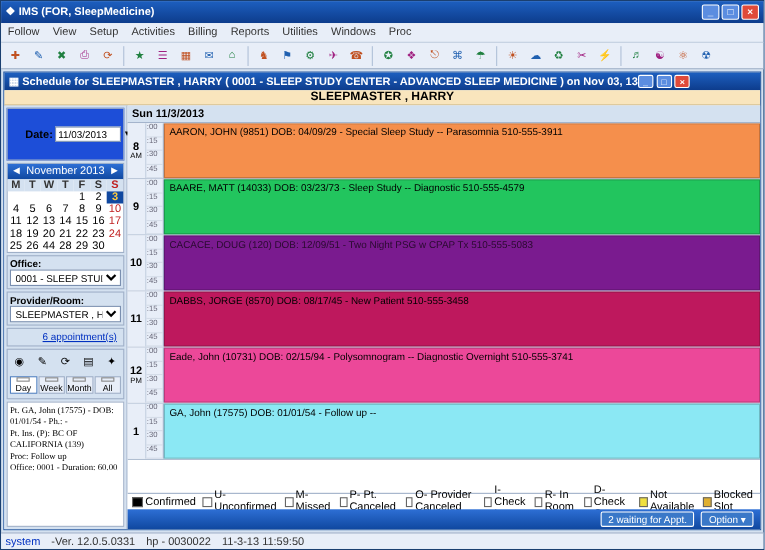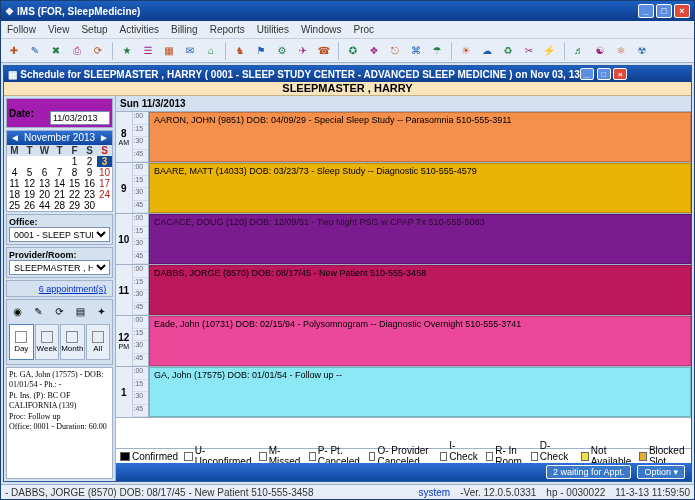--- a/index.html
+++ b/index.html
@@ -13,37 +13,37 @@
 .menubar span { cursor:default; }
 .toolbar { background:#e8eef8; height:25px; display:flex; align-items:center; gap:3px; padding:2px 4px; border-top:1px solid #c4d0e0; border-bottom:1px solid #9fb0c8;}
 .tbtn{ width:18px; height:18px; border:1px solid transparent; border-radius:2px; display:flex; align-items:center; justify-content:center;}
 .tsep{ width:1px; height:18px; background:#b0c0d8; margin:0 2px;}
 .subwin { margin:2px; border:1px solid #2a5ba0; display:flex; flex-direction:column; flex:1; min-height:0; }
 .subtitle { background: linear-gradient(to bottom, #1d5fbf, #0d3c8c); color:#fff; height:16px; display:flex; align-items:center; padding:0 4px; font-size:10px; font-weight:bold;}
 .subtitle .winctl span{width:14px;height:12px; font-size:8px;}
 .pthead { background:#f9e5bd; text-align:center; font-weight:bold; height:14px; font-size:11px; border-bottom:1px solid #c4b080;}
 .content { flex:1; display:flex; min-height:0; background:#d4e1f0;}
 .leftpane{ width:112px; background:#d4e1f0; border-right:1px solid #9fb0c8; display:flex; flex-direction:column; padding:2px; gap:2px;}
-.datebox{ background:#a21caf; border:1px solid #9fb0c8; padding:2px; display:flex; align-items:center; gap:16px;}
+.datebox{ background:#1d4ed8; border:1px solid #9fb0c8; padding:16px; display:flex; align-items:center; gap:2px;}
 .datebox label{font-weight:bold;}
-.datebox input{ width:60px; height:14px; border:1px solid #7a8fb0; font-size:9px; padding:0 2px;margin-top:10px;}
+.datebox input{ width:60px; height:14px; border:1px solid #7a8fb0; font-size:9px; padding:0 2px;}
 .calsm{ background:#fff; border:1px solid #9fb0c8;}
 .calsm .chead{ background:linear-gradient(to bottom,#2d6fd5,#1048a0); color:#fff; text-align:center; height:14px; line-height:14px; font-size:9px; display:flex; align-items:center; justify-content:space-between; padding:0 3px;}
 .calsm table{width:100%; border-collapse:collapse; font-size:8px;}
 .calsm th{ background:#d4e1f0; color:#333; width:14.2%; text-align:center; height:11px;}
 .calsm td{ text-align:center; height:11px; cursor:default;}
 .calsm td.sun{ color:#c02020;}
 .calsm td.sel{ background:#1048a0; color:#ffcc40; font-weight:bold;}
 .panelbox{ border:1px solid #9fb0c8; background:#d4e1f0; padding:2px;}
 .panelbox label{font-weight:bold; font-size:9px; display:block;}
 .panelbox select,.panelbox input{width:100%; height:15px; border:1px solid #7a8fb0; font-size:9px; background:#fff;}
 .apptlink{ text-align:center;padding-left:28px;}
 .apptlink a{ color:#0030c0; font-size:9px; text-decoration:underline;}
 .viewbtns{ display:flex; gap:1px; padding:2px 1px;}
-.viewbtns .vb{ flex:1; height:36px; border:1px solid #9fb0c8; background:#e8eef8; display:flex; flex-direction:column; align-items:center; justify-content:center; font-size:8px; cursor:default;text-align:center;}
+.viewbtns .vb{ flex:1; height:16px; border:1px solid #9fb0c8; background:#e8eef8; display:flex; flex-direction:column; align-items:center; justify-content:center; font-size:8px; cursor:default;text-align:center;}
 .viewbtns .vb .vicon{width:12px;height:12px;border:1px solid #888;margin-bottom:1px;}
 .viewbtns .vb.sel{ background:#fff; border-color:#5080c0;}
 .ptinfo{ border:1px solid #9fb0c8; background:#fff; font-size:8px; padding:2px; line-height:1.3; flex:1; min-height:0; overflow:hidden;}
 .schedpane{ flex:1; display:flex; flex-direction:column; background:#fff; min-height:0;}
 .dayhead{ background:#d4e1f0; font-weight:bold; padding:2px 4px; border-bottom:1px solid #9fb0c8; font-size:10px;}
 .sgrid{ flex:1; overflow:auto; position:relative;}
 .srow{ display:flex; height:51px; border-bottom:1px solid #9fb0c8;}
 .timecell{ width:33px; display:flex; border-right:1px solid #9fb0c8; background:#e8eef8;}
 .hr{ width:17px; display:flex; flex-direction:column; align-items:center; justify-content:center; font-size:10px; font-weight:bold; border-right:1px solid #c4d0e0;}
 .hr small{font-size:7px; font-weight:normal;}
@@ -323,21 +323,21 @@
               <div class="timecell">
                 <div class="hr">9</div>
                 <div class="mins">
                   <div>:00</div>
                   <div>:15</div>
                   <div>:30</div>
                   <div>:45</div>
                 </div>
               </div>
               <div class="apptcell">
-                <div class="apptblk" style="background: #eab308;">BAARE, MATT  (14033)  DOB: 03/23/73 -  Sleep Study -- Diagnostic    510-555-4579</div>
+                <div class="apptblk" style="background: #22c55e;">BAARE, MATT  (14033)  DOB: 03/23/73 -  Sleep Study -- Diagnostic    510-555-4579</div>
               </div>
             </div>
             <div class="srow">
               <div class="timecell">
                 <div class="hr">10</div>
                 <div class="mins">
                   <div>:00</div>
                   <div>:15</div>
                   <div>:30</div>
                   <div>:45</div>
@@ -434,23 +434,20 @@
           </div>
         <div class="btnrow">
           <div class="bbtn">2 waiting for Appt.</div>
           <div class="bbtn">Option  ▾</div>
         </div>
       </div>
     </div>
   </div>
 
   <div class="status">
-    <div class="sgrp">
-        <span>- DABBS, JORGE  (8570)  DOB: 08/17/45 -  New Patient    510-555-3458</span>
-      </div>
     <div class="sgrp">
       <span style="color:#0030c0;">system</span>
       <span>-Ver. 12.0.5.0331</span>
       <span>hp - 0030022</span>
       <span>11-3-13 11:59:50</span>
     </div>
   </div>
 </div>
 
 </body></html>

